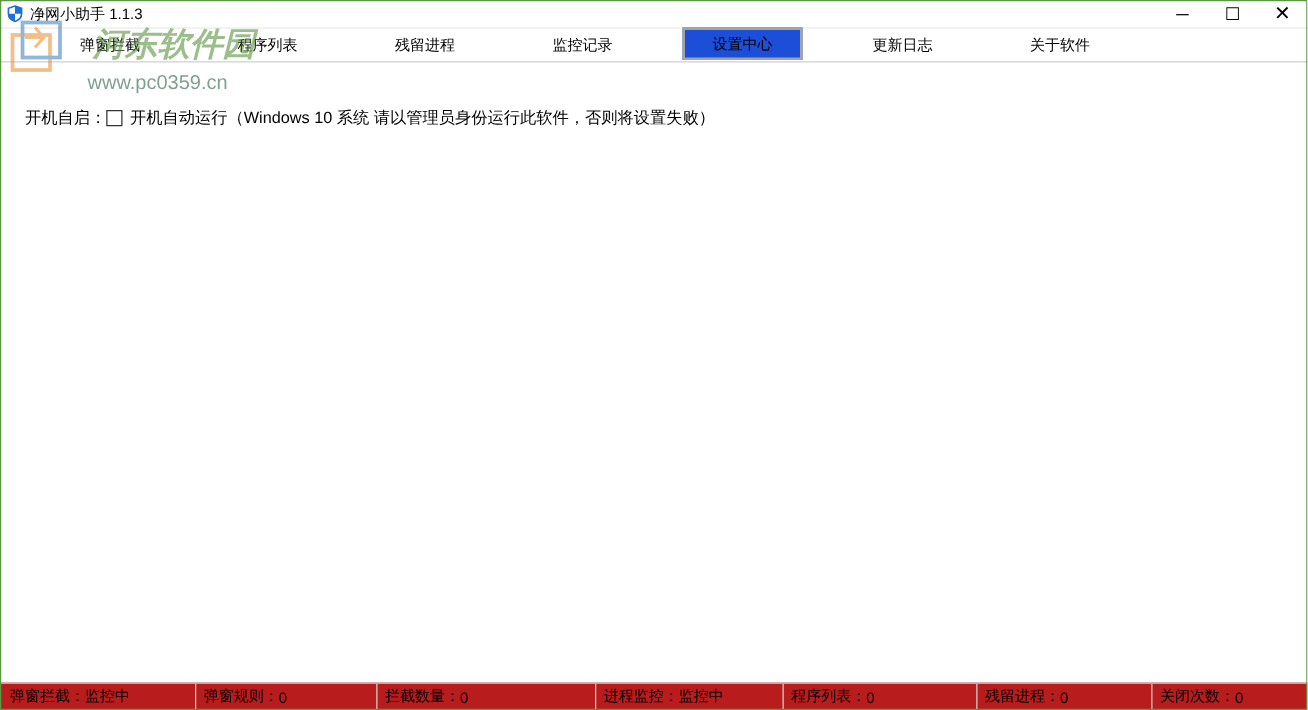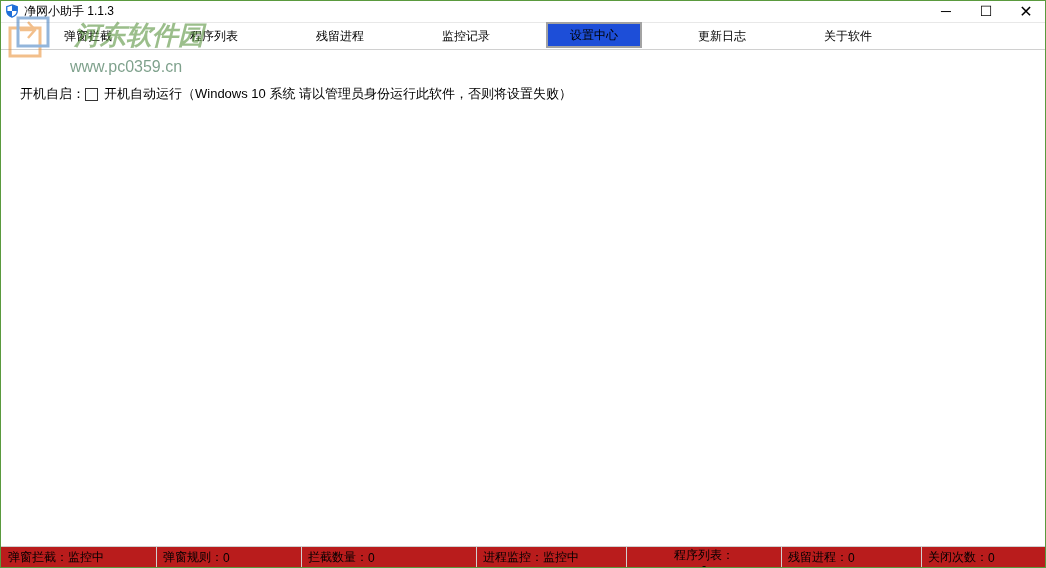--- a/index.html
+++ b/index.html
@@ -157,21 +157,21 @@
       border-right: 1px solid #d0d0d0;
       padding: 0 6px;
       height: 100%;
       display: flex;
       align-items: center;
     }
     .status-item:nth-child(1) { width: 155px; }
     .status-item:nth-child(2) { width: 145px; }
     .status-item:nth-child(3) { width: 175px; }
     .status-item:nth-child(4) { width: 150px; }
-    .status-item:nth-child(5) { width: 155px; flex-direction: column; }
+    .status-item:nth-child(5) { width: 155px; }
     .status-item:nth-child(6) { width: 140px; }
     .status-item:nth-child(7) { flex: 1; border-right: none; }
     .outer-border {
       position: absolute;
       top: 0;
       left: 0;
       right: 0;
       bottom: 0;
       border: 1px solid #5a9a3e;
       pointer-events: none;

